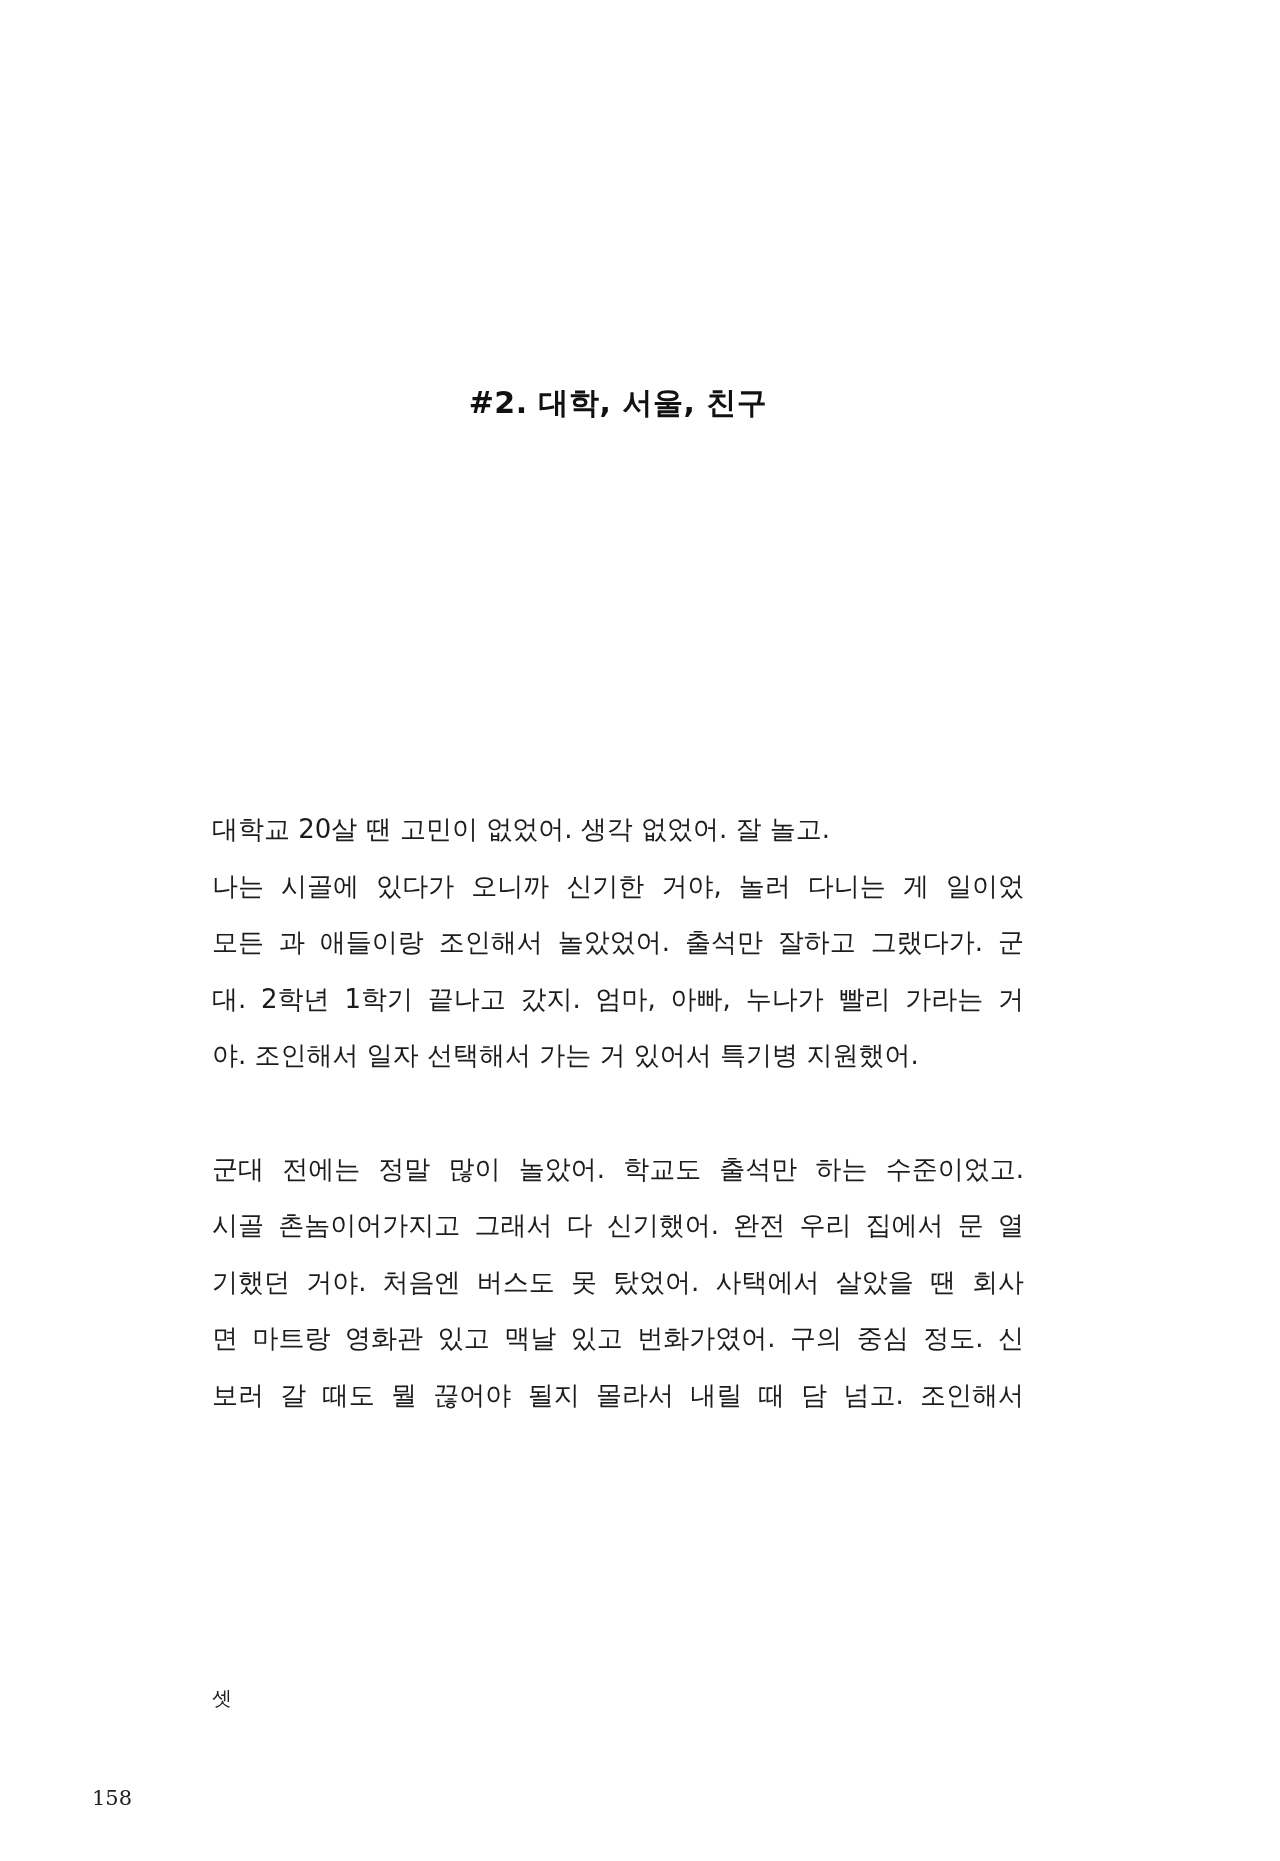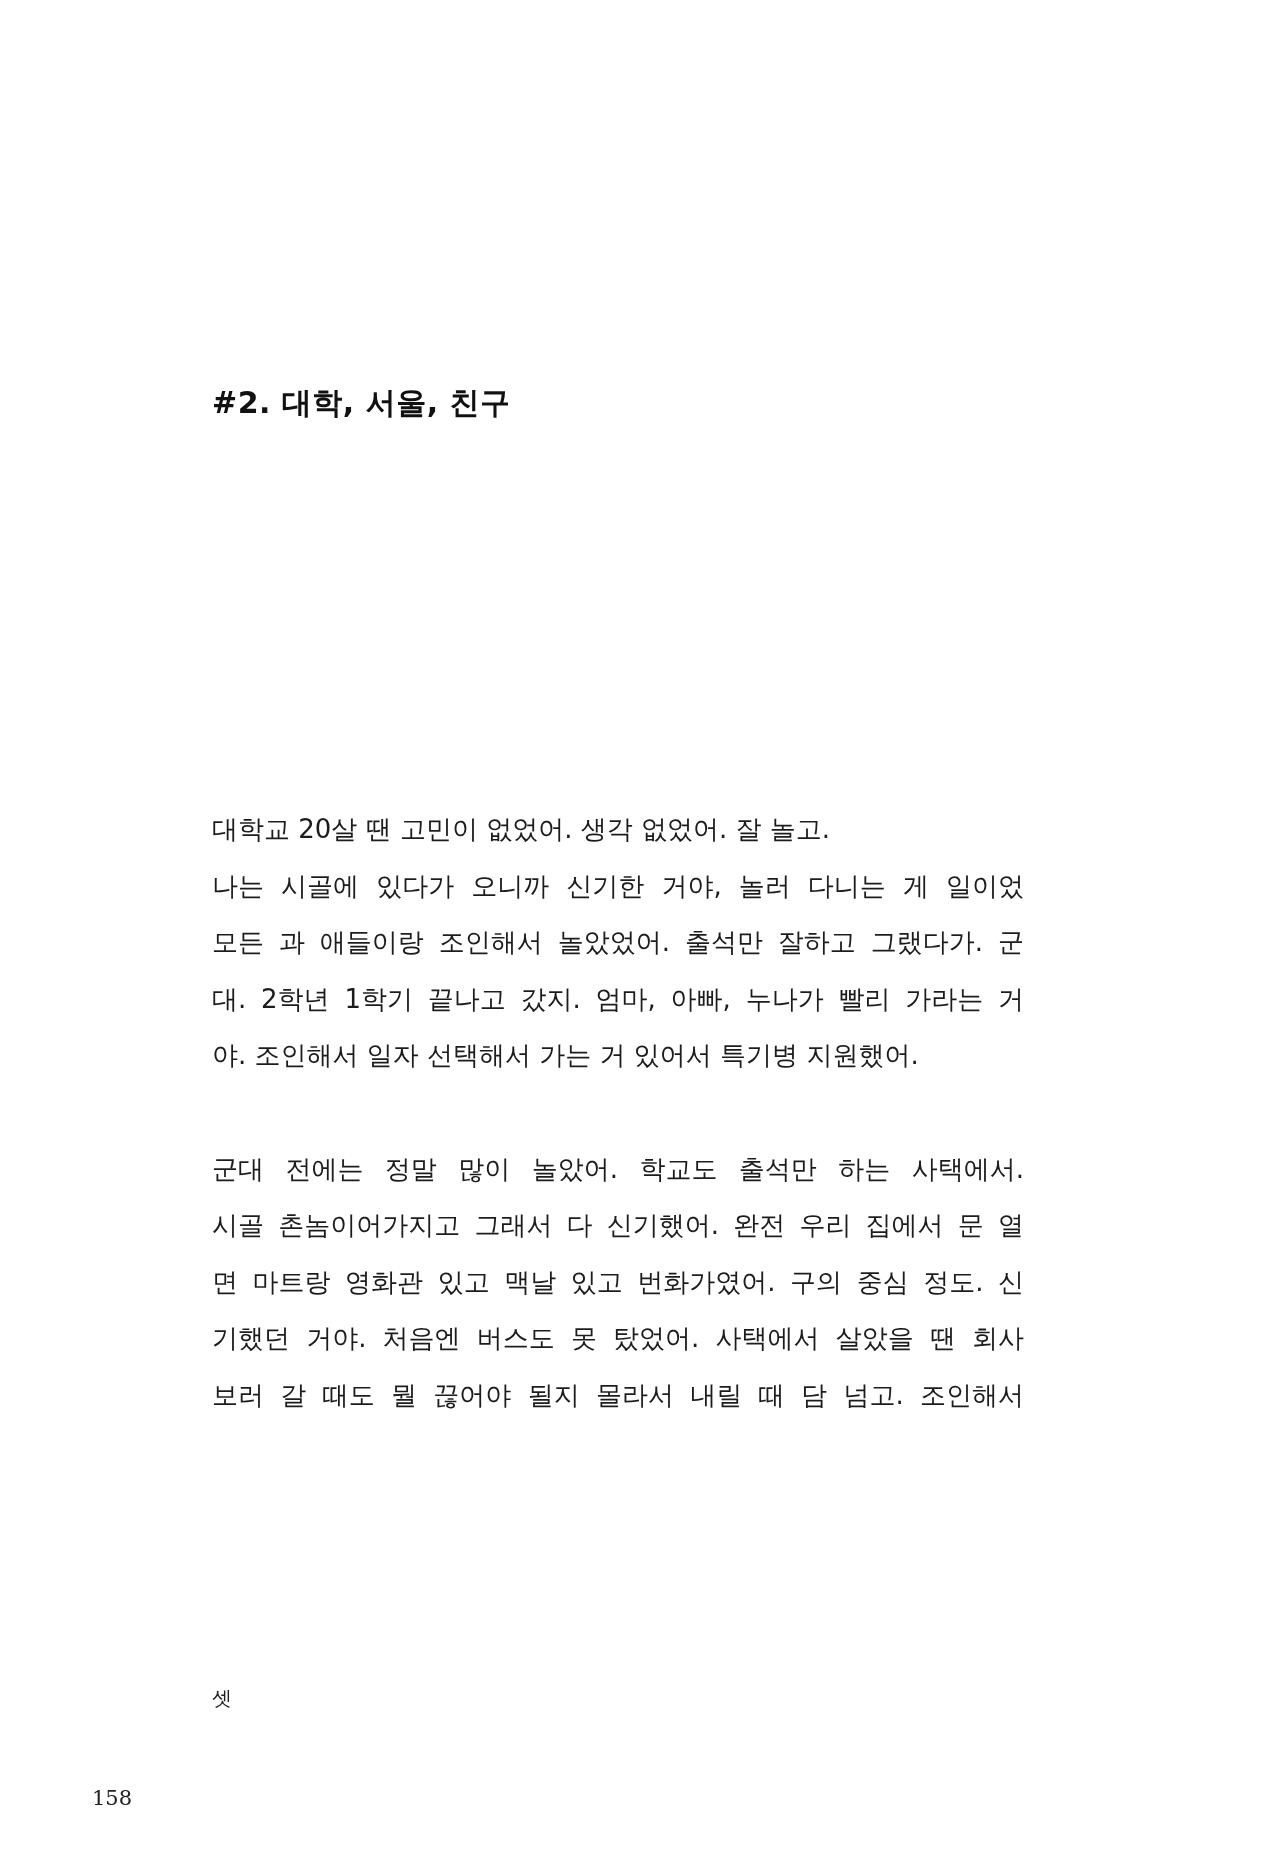--- a/index.html
+++ b/index.html
@@ -21,21 +21,21 @@
       width: 1280px;
       height: 1861px;
     }
     .chapter-title {
       position: absolute;
       left: 212px;
       width: 812px;
       top: 358px;
       height: 40px;
       line-height: 40px;
-      text-align: left;
+      text-align: center;
       font-size: 30px;
       font-weight: bold;
       color: #111111;
       letter-spacing: 0.5px;
       white-space: nowrap;
     }
     .body-text {
       position: absolute;
       left: 212px;
       top: 801px;
@@ -87,24 +87,24 @@
   <div class="body-text">
     <div class="paragraph">
       <span class="line last">대학교 20살 땐 고민이 없었어. 생각 없었어. 잘 놀고.</span>
       <span class="line">나는 시골에 있다가 오니까 신기한 거야, 놀러 다니는 게 일이었</span>
       <span class="line">모든 과 애들이랑 조인해서 놀았었어. 출석만 잘하고 그랬다가. 군</span>
       <span class="line">대. 2학년 1학기 끝나고 갔지. 엄마, 아빠, 누나가 빨리 가라는 거</span>
       <span class="line last">야. 조인해서 일자 선택해서 가는 거 있어서 특기병 지원했어.</span>
     </div>
     <div class="para-gap"></div>
     <div class="paragraph">
-      <span class="line">군대 전에는 정말 많이 놀았어. 학교도 출석만 하는 사택에서.</span>
+      <span class="line">군대 전에는 정말 많이 놀았어. 학교도 출석만 하는 수준이었고.</span>
       <span class="line">시골 촌놈이어가지고 그래서 다 신기했어. 완전 우리 집에서 문 열</span>
+      <span class="line">기했던 거야. 처음엔 버스도 못 탔었어. 사택에서 살았을 땐 회사</span>
       <span class="line">면 마트랑 영화관 있고 맥날 있고 번화가였어. 구의 중심 정도. 신</span>
-      <span class="line">기했던 거야. 처음엔 버스도 못 탔었어. 사택에서 살았을 땐 회사</span>
       <span class="line">보러 갈 때도 뭘 끊어야 될지 몰라서 내릴 때 담 넘고. 조인해서</span>
     </div>
   </div>
 
   <div class="footer-page-number">158</div>
   <div class="footer-section">셋</div>
 
 </div>
 
 </body></html>

